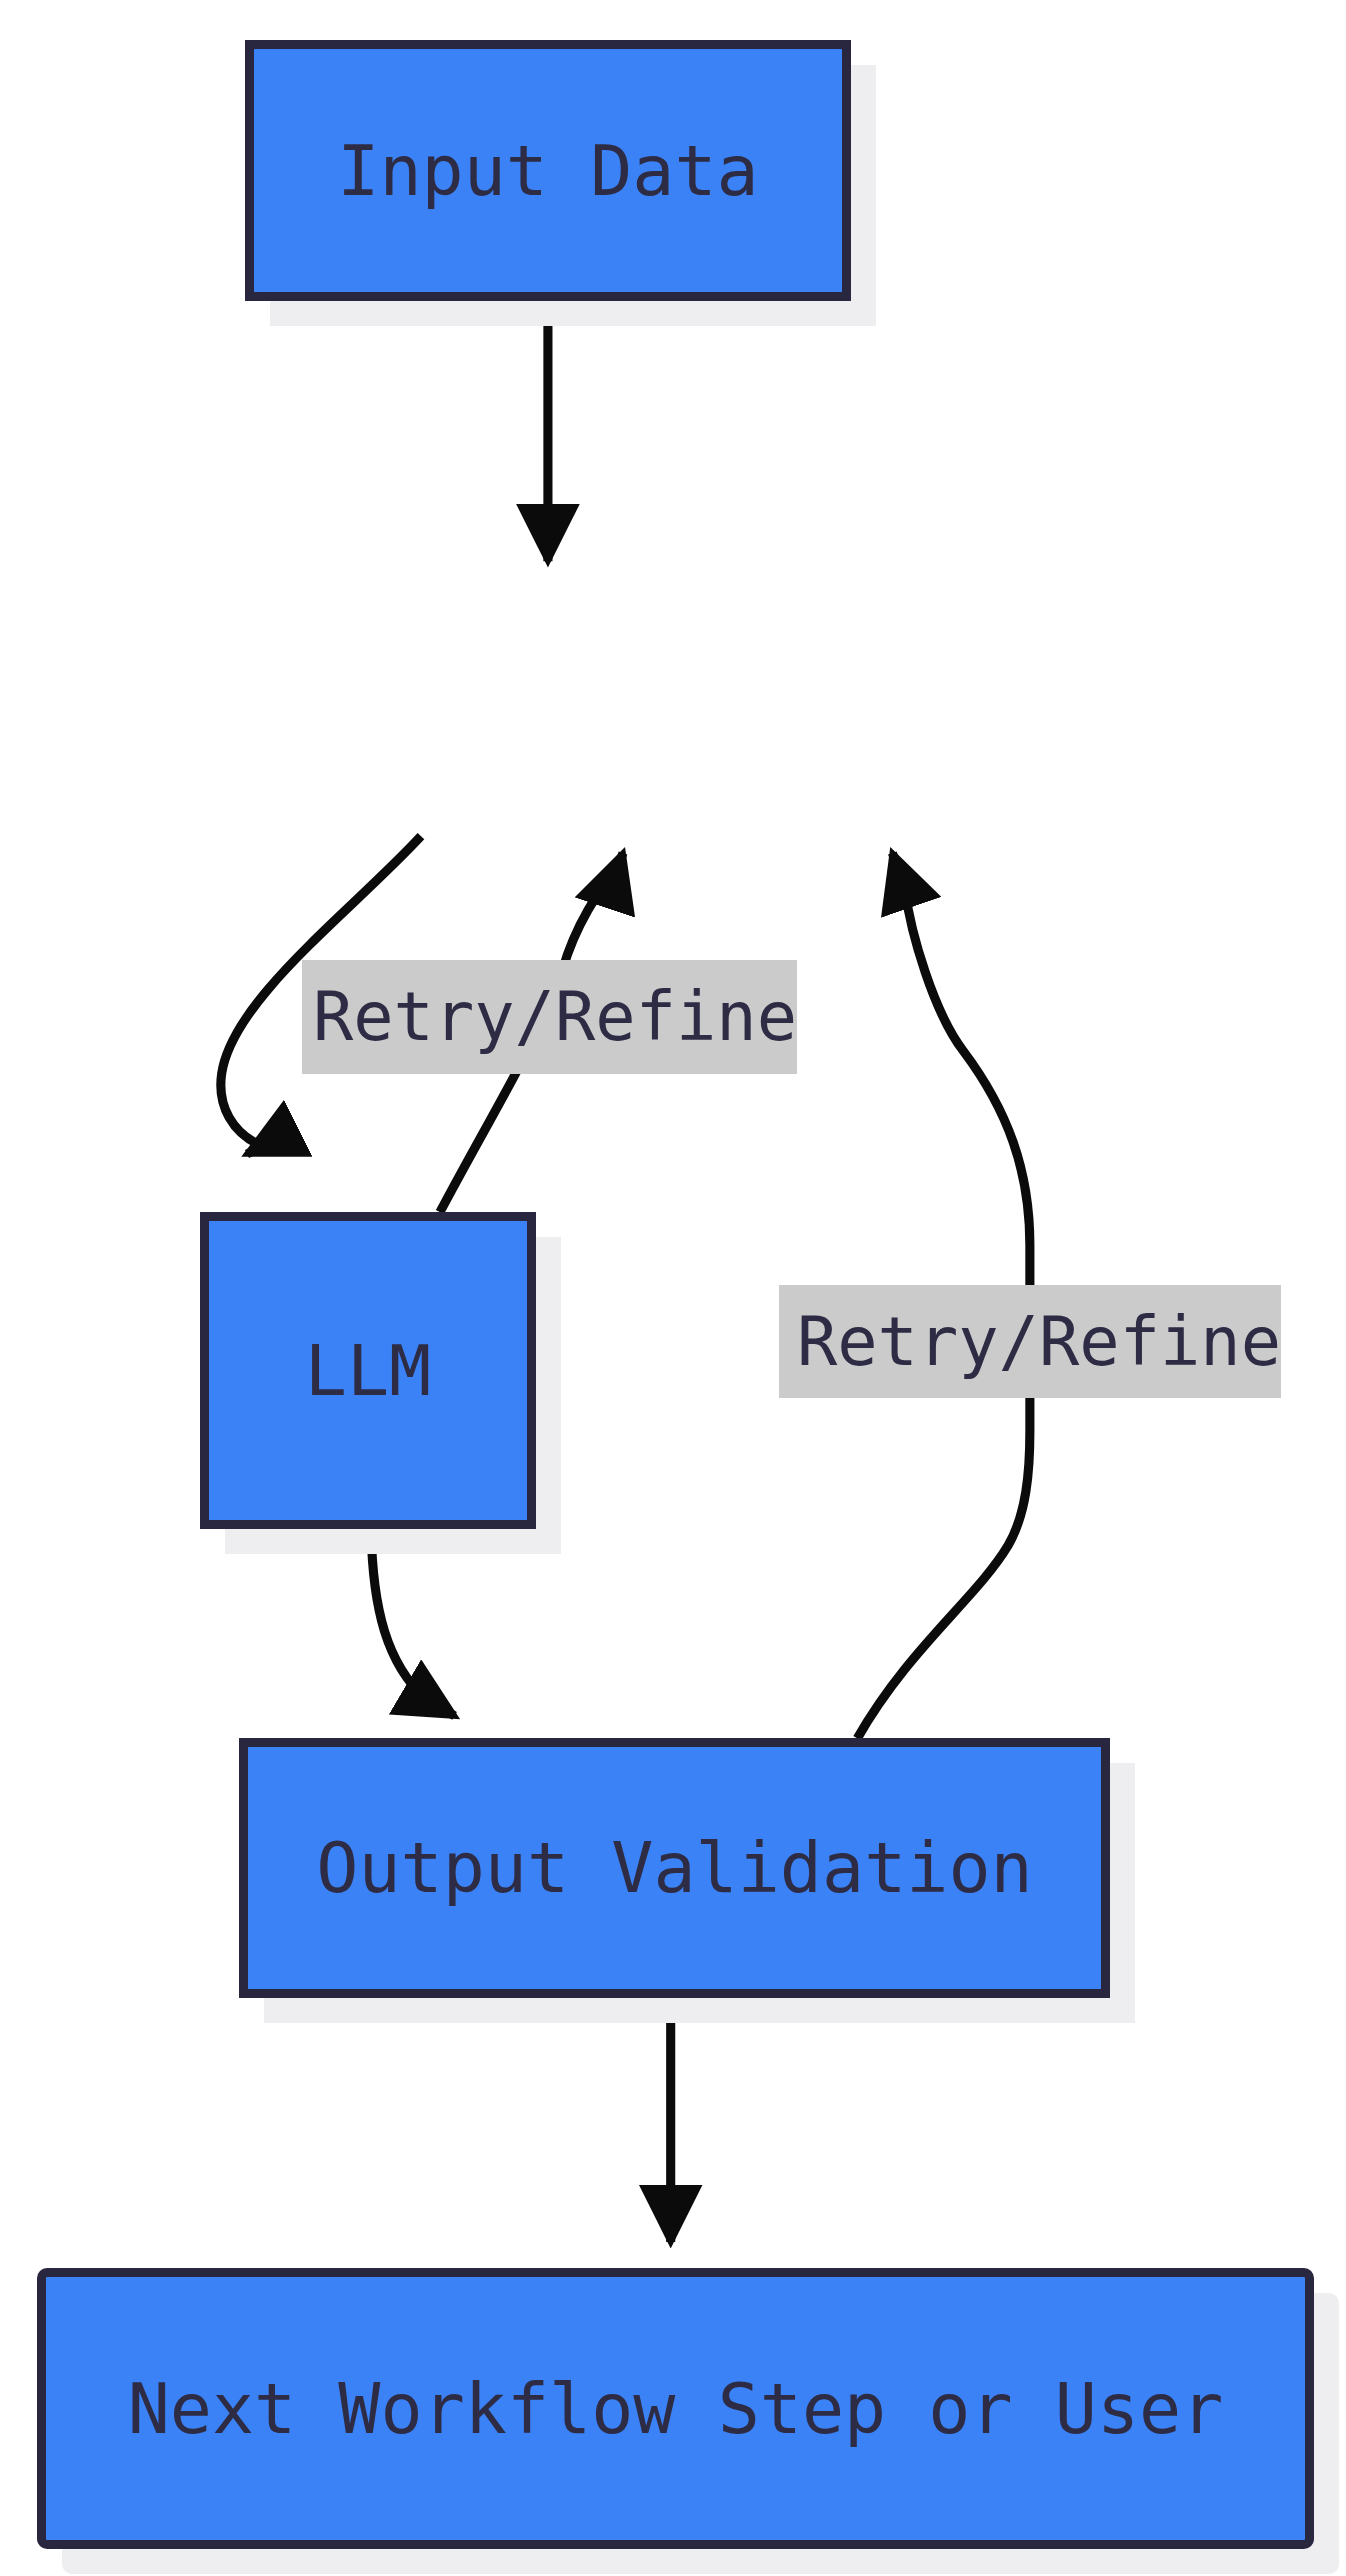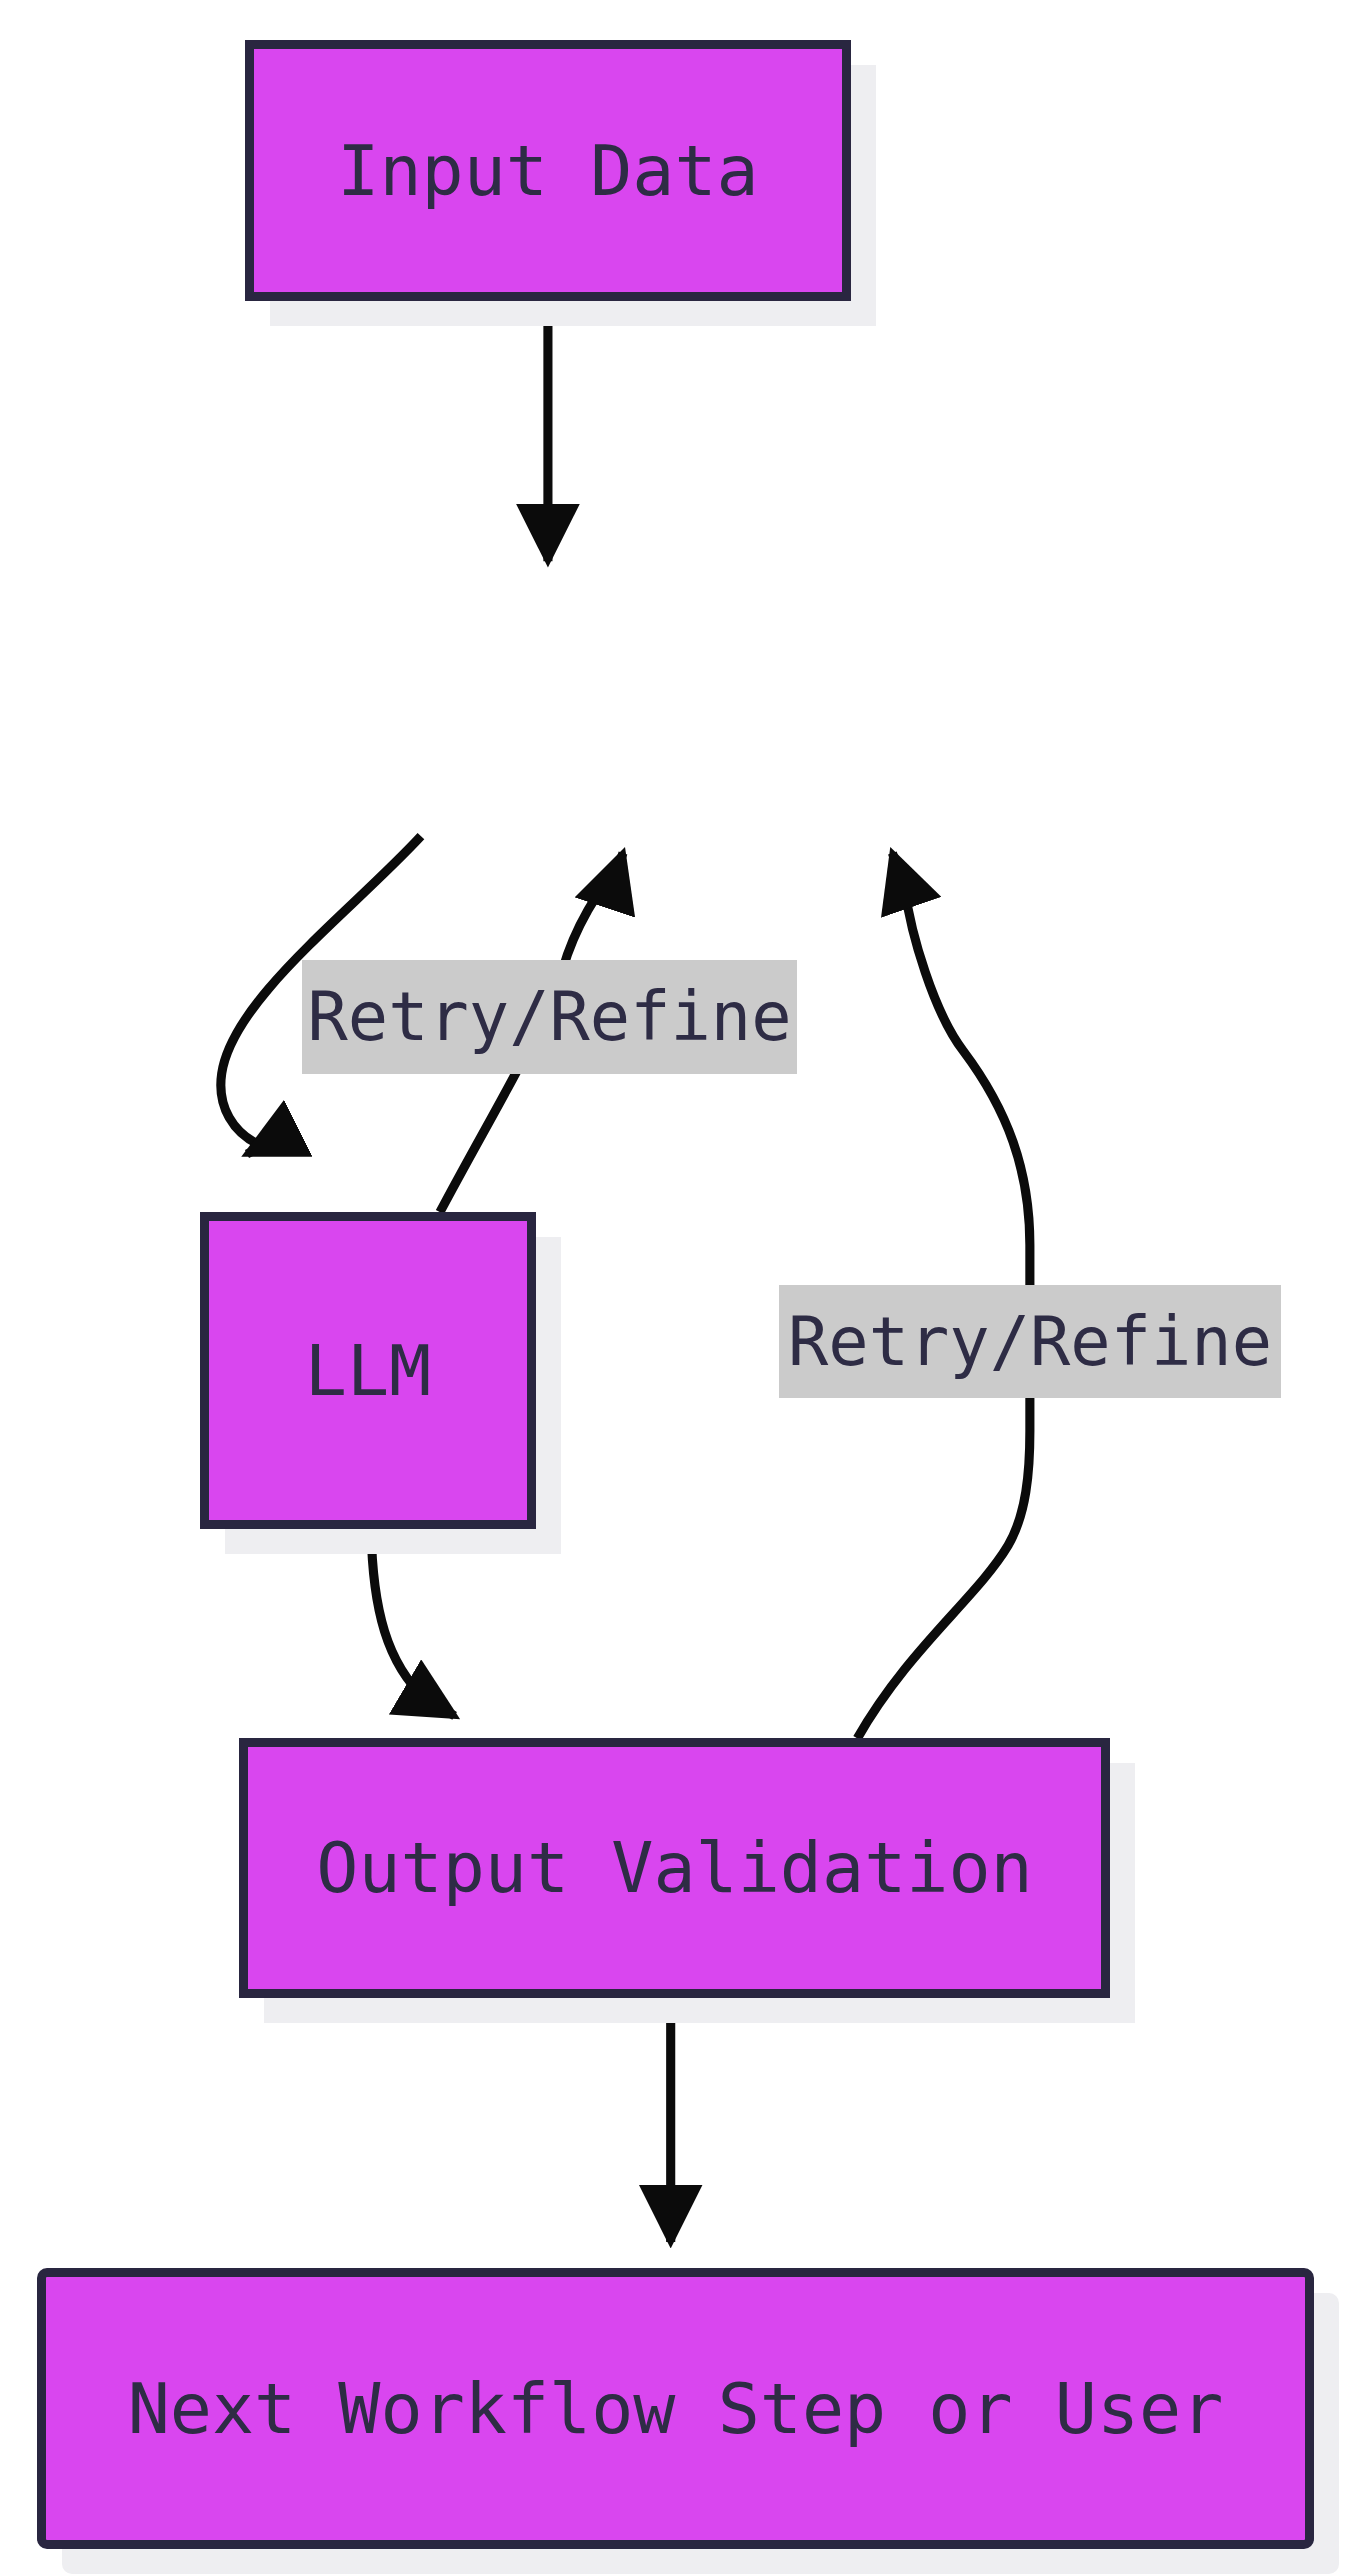--- a/index.html
+++ b/index.html
@@ -18,38 +18,38 @@
   .edges {
     position: absolute;
     left: 0;
     top: 0;
     width: 1347px;
     height: 2576px;
   }
   .node {
     position: absolute;
     box-sizing: border-box;
-    background: #d946ef;
+    background: #3b82f6;
     border: 9px solid #292640;
     box-shadow: 25px 25px 0 0 #eeeef1;
     display: flex;
     align-items: center;
     justify-content: center;
     color: #2e2c45;
     font-size: 70px;
     white-space: nowrap;
     text-align: right;
   }
   .edge-label {
     position: absolute;
     box-sizing: border-box;
     background: #cbcbcb;
     display: flex;
     align-items: center;
-    justify-content: center;
+    justify-content: flex-end;
     color: #2e2c45;
     font-size: 67px;
     white-space: nowrap;
   }
   .node-input      { left: 245px;  top: 40px;   width: 606px;  height: 261px; }
   .node-prompt     { left: 128px;  top: 568px;  width: 843px; height: 267px; }
   .node-llm        { left: 200px;  top: 1212px; width: 336px;  height: 317px; }
   .node-validation { left: 239px;  top: 1738px; width: 871px; height: 260px; }
   .node-next       { left: 37px;   top: 2268px; width: 1277px; height: 281px; border-radius: 10px; }
   .label-retry-left  { left: 302px;  top: 960px; width: 495px; height: 114px; }

